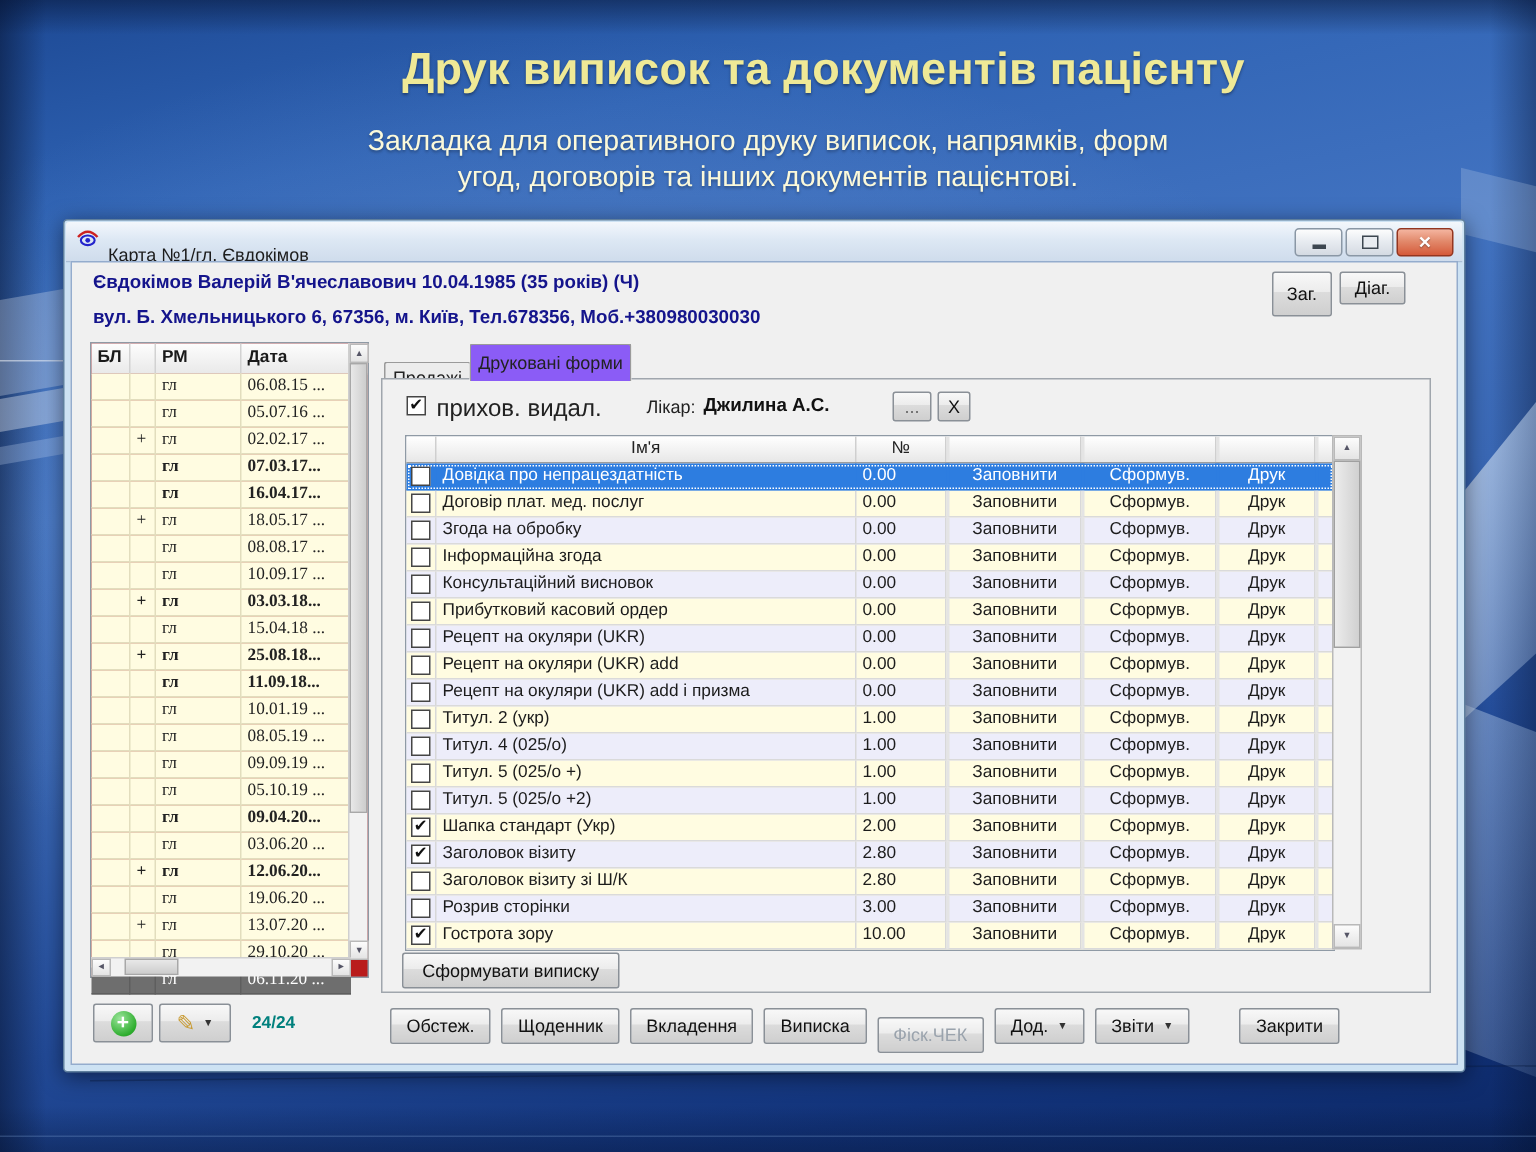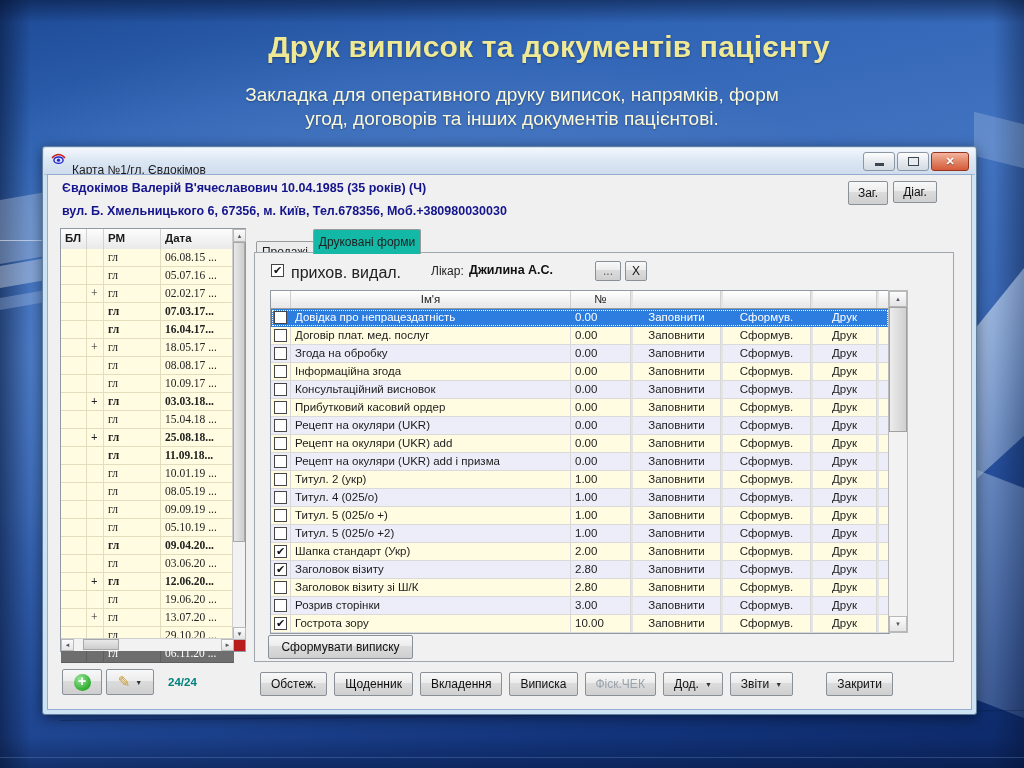--- a/index.html
+++ b/index.html
@@ -44,21 +44,21 @@
   .g-max{width:9px;height:7px;border:1px solid #3c4650;background:#e8ecf1;}
   .g-close{color:#fff;font-size:11px;font-weight:bold;text-shadow:0 1px 1px rgba(0,0,0,.4);}
 
   .client{position:absolute;left:4px;top:27px;right:4px;bottom:4px;background:#f0f0f0;border:1px solid #94accd;}
 
   .patient1{position:absolute;left:14px;top:6px;font-size:12.5px;font-weight:bold;color:#14148c;}
   .patient2{position:absolute;left:14px;top:29px;font-size:12.5px;font-weight:bold;color:#14148c;}
 
   .btn{background:linear-gradient(#f8f8f8,#ececec 45%,#dcdcdc 46%,#cfcfcf);border:1px solid #8a9097;border-radius:2px;
     font-size:12px;color:#111;display:flex;align-items:center;justify-content:center;box-sizing:border-box;}
-  .btn-zag{position:absolute;left:800px;top:6px;width:40px;height:24px;}
+  .btn-zag{position:absolute;left:800px;top:6px;width:40px;height:30px;}
   .btn-diag{position:absolute;left:845px;top:6px;width:44px;height:22px;}
 
   
   .left-panel{position:absolute;left:12px;top:53px;width:186px;height:424px;background:#b91c1c;border:1px solid #8f9aa5;box-sizing:border-box;font-size:11.5px;}
   .lt-head{display:flex;height:20px;background:linear-gradient(#fdfdfd,#e9e9e9);border-bottom:1px solid #a8a8a8;font-weight:bold;color:#1a1a1a;}
   .lt-head div{padding:3px 0 0 4px;border-right:1px solid #d2d2d2;box-sizing:border-box;}
   .lt-rows{position:absolute;left:0;top:20px;width:173px;}
   .lt-row{display:flex;height:18px;background:#fffce1;color:#222;font-family:Liberation Serif, serif;}
   .lt-row div{border-right:1px solid #e2ddbd;border-bottom:1px solid #e2ddbd;box-sizing:border-box;padding:2px 0 0 4px;overflow:hidden;white-space:nowrap;}
   .lt-row.bold{font-weight:bold;}
@@ -80,21 +80,21 @@
     background:radial-gradient(circle at 35% 30%,#9ae49a,#2fae2f 70%,#1d8a1d);}
   .btn-edit{position:absolute;left:58px;top:494px;width:48px;height:26px;gap:5px;}
   .icon-pencil{font-size:15px;color:#c89a30;transform:rotate(0deg);}
   .caret{font-size:7px;color:#333;}
   .counter{position:absolute;left:120px;top:501px;font-size:11.5px;font-weight:bold;color:#00807d;}
 
   
   .tab{position:absolute;font-size:12px;color:#222;background:#ececec;border:1px solid #9a9a9a;border-bottom:none;
     display:flex;align-items:center;justify-content:center;border-radius:2px 2px 0 0;}
   .tab-sales{left:208px;top:66px;width:56px;height:20px;text-align:right;}
-  .tab-print{left:265px;top:54px;width:106px;height:24px;background:#14b8a6;z-index:2;box-shadow:0 2px 0 #f1f1f1;}
+  .tab-print{left:265px;top:54px;width:106px;height:24px;background:#8b5cf6;z-index:2;box-shadow:0 2px 0 #f1f1f1;}
   .groupbox{position:absolute;left:206px;top:77px;width:700px;height:410px;border:1px solid #a0a6ad;background:#f1f1f1;box-sizing:border-box;}
 
   .cbx{width:13px;height:13px;background:#fff;border:1px solid #454545;box-sizing:border-box;font-size:11px;line-height:11px;text-align:center;color:#111;}
   .filter-cbx{position:absolute;left:16px;top:11px;}
   .filter-label{position:absolute;left:36px;top:11px;font-size:16px;color:#222;}
   .doctor-label{position:absolute;left:176px;top:11px;font-size:12px;color:#222;}
   .doctor-name{position:absolute;left:214px;top:10px;font-size:12.5px;font-weight:bold;color:#111;}
   .btn-dots{position:absolute;left:340px;top:8px;width:26px;height:20px;color:#666;}
   .btn-x{position:absolute;left:370px;top:8px;width:22px;height:20px;}
 
@@ -116,21 +116,21 @@
   .ft-vscroll{position:absolute;left:633px;top:37px;width:20px;height:343px;background:#f2f2f2;border:1px solid #b9b9b9;box-sizing:border-box;}
   .ft-vscroll .up{left:0;top:0;width:18px;height:16px;}
   .ft-vscroll .down{left:0;bottom:0;width:18px;height:16px;}
   .ft-vscroll .thumb{position:absolute;left:0;top:16px;width:18px;height:125px;background:linear-gradient(90deg,#ececec,#d0d0d0);border:1px solid #a0a0a0;box-sizing:border-box;}
 
   .btn-generate{position:absolute;left:13px;top:382px;width:145px;height:24px;}
 
   
   .bottom-row{position:absolute;left:212px;top:497px;display:flex;gap:7px;}
   .bb{height:24px;padding:0 10px;min-width:58px;}
-  .bb.disabled{color:#9aa3ad;}
+  .bb.disabled{color:#9aa3ad;margin-top:6px;}
   .bb.gap{margin-left:26px;}
   .bb .caret{margin-left:6px;}
 
   .eye-icon{display:inline-block;}
 </style>
 </head>
 <body>
 
 <div class="slide">
   <div class="shape sh-l1"></div>

